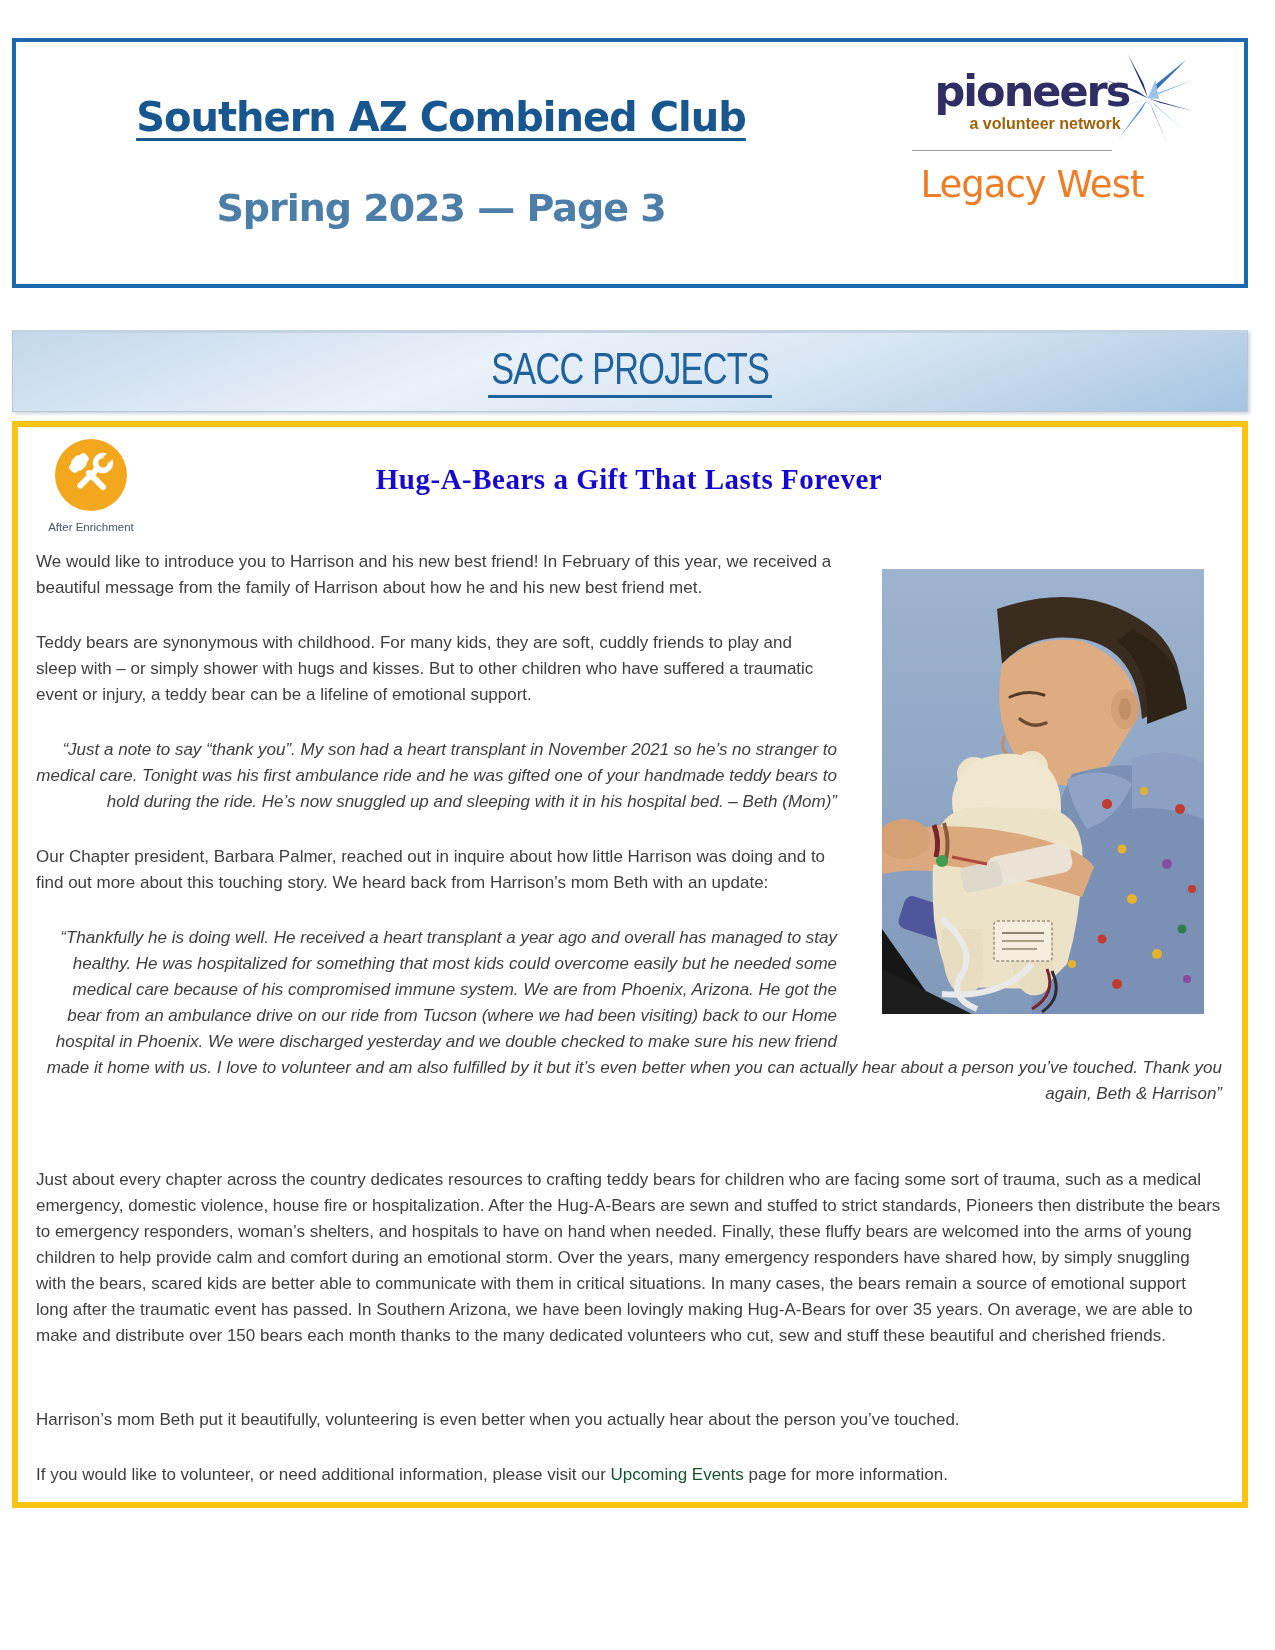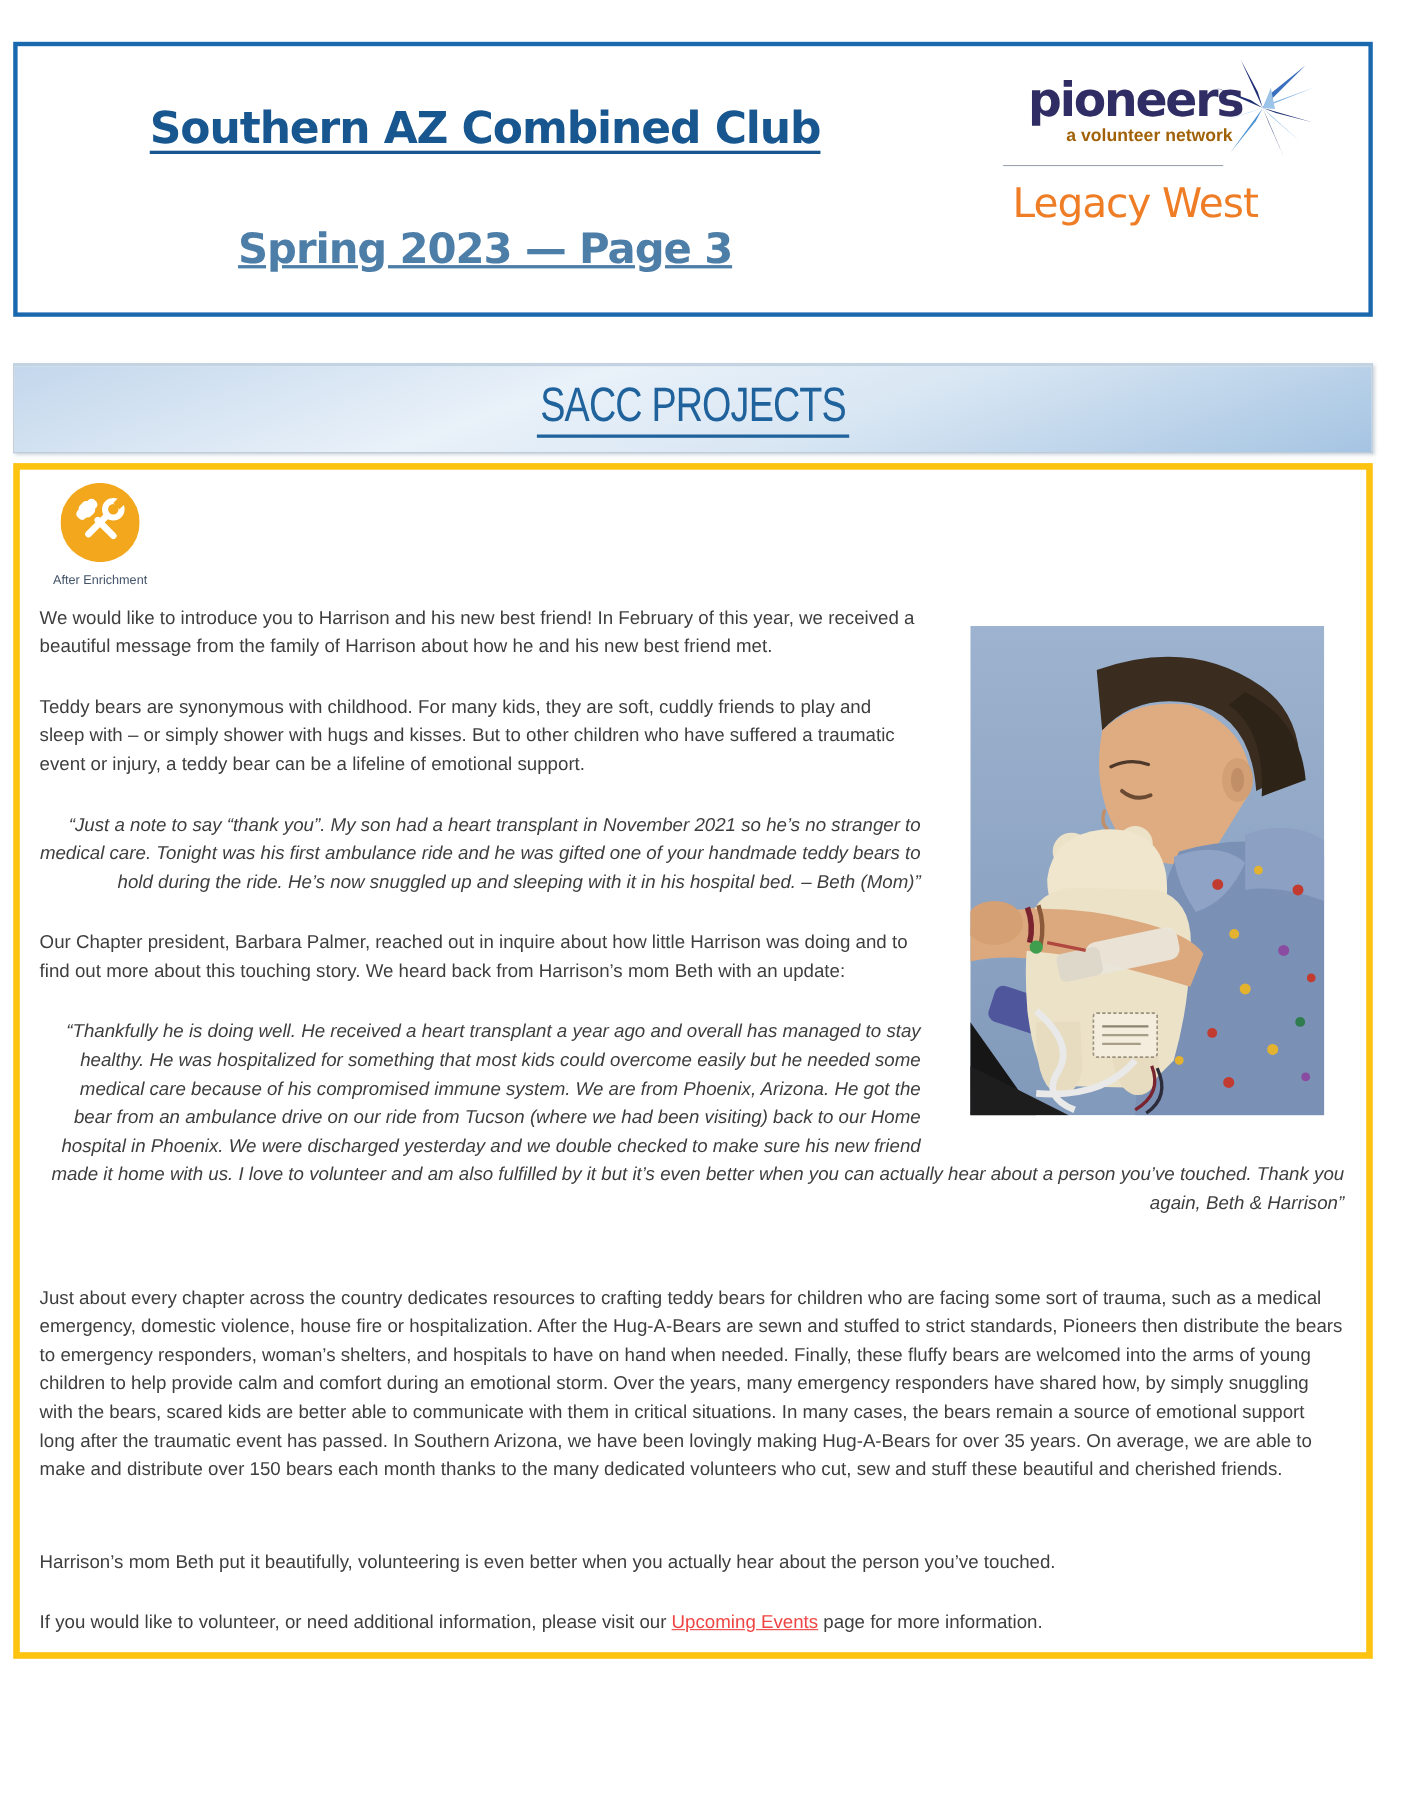--- a/index.html
+++ b/index.html
@@ -33,27 +33,26 @@
     font-family: "DejaVu Sans", sans-serif;
     font-weight: bold;
     font-size: 40px;
     color: #17568e;
     text-decoration: underline;
     text-decoration-thickness: 3px;
     text-underline-offset: 7px;
     letter-spacing: -1px;
   }
   .issue-line {
-    margin-top: 64px;
+    margin-top: 46px;
     font-family: "DejaVu Sans", sans-serif;
     font-weight: bold;
     font-size: 38px;
     color: #4d7ea8;
     letter-spacing: -1px;
-    text-decoration: underline;
   }
   .logo {
     position: absolute;
     right: 92px; top: 28px;
     width: 240px;
     text-align: center;
   }
   .logo-brand {
     font-family: "DejaVu Sans", sans-serif;
     font-weight: 600;
@@ -170,22 +169,21 @@
   .article-body p:nth-of-type(6) { margin-top: 60px; }
   .article-body p:nth-of-type(7) { margin-top: 58px; }
 
   .closing-p {
     padding: 0 8px;
     font-size: 17px;
     line-height: 26px;
     margin-top: 0;
   }
   .link {
-    color: #ef4444;
-    text-decoration: underline;
+    color: #14532d;
     cursor: pointer;
   }
 </style>
 </head>
 <body>
 
 <div class="page">
 
   <div class="header-box">
     <div class="header-left">
@@ -228,20 +226,21 @@
             <rect x="32" y="8" width="8" height="7" fill="#f2a71d"></rect>
           </g>
           <g transform="rotate(-45 36 36)">
             <rect x="33" y="30" width="6" height="26" rx="3" fill="#ffffff"></rect>
             <rect x="25" y="14" width="22" height="10" rx="4" fill="#ffffff"></rect>
             <rect x="30" y="12" width="12" height="14" rx="4" fill="#ffffff"></rect>
           </g>
         </svg>
         <div class="category-label">After Enrichment</div>
       </div>
+      <h1 class="article-title">Hug-A-Bears a Gift That Lasts Forever</h1>
     </div>
 
     <div class="article-body">
 
       <div class="photo-float">
         <svg width="322" height="445" viewBox="0 0 322 445">
           <defs>
             <linearGradient id="bed" x1="0" y1="0" x2="0" y2="1">
               <stop offset="0" stop-color="#9db3cf"></stop>
               <stop offset="1" stop-color="#8199ba"></stop>

